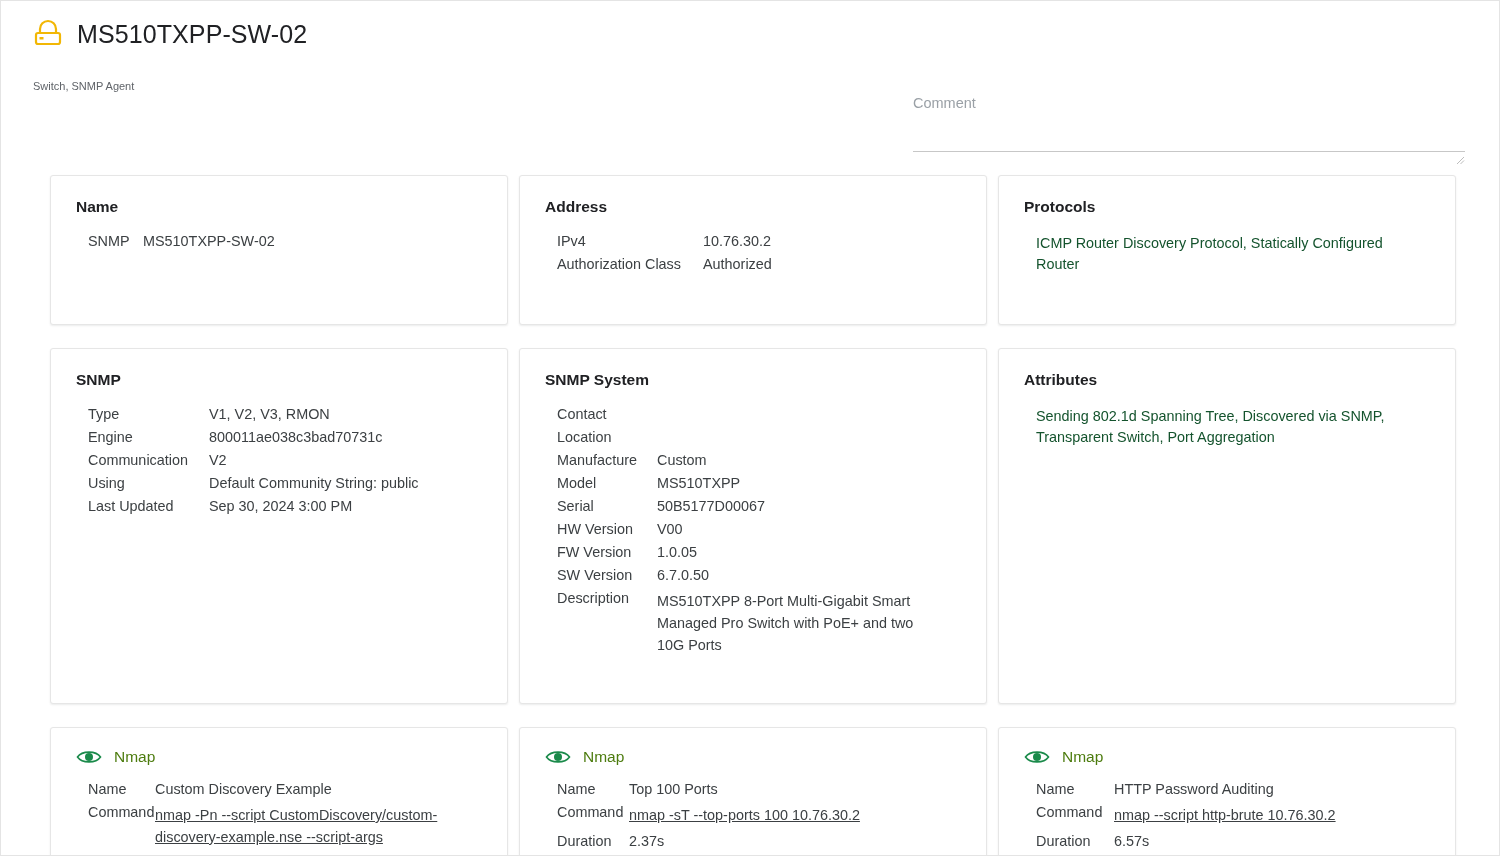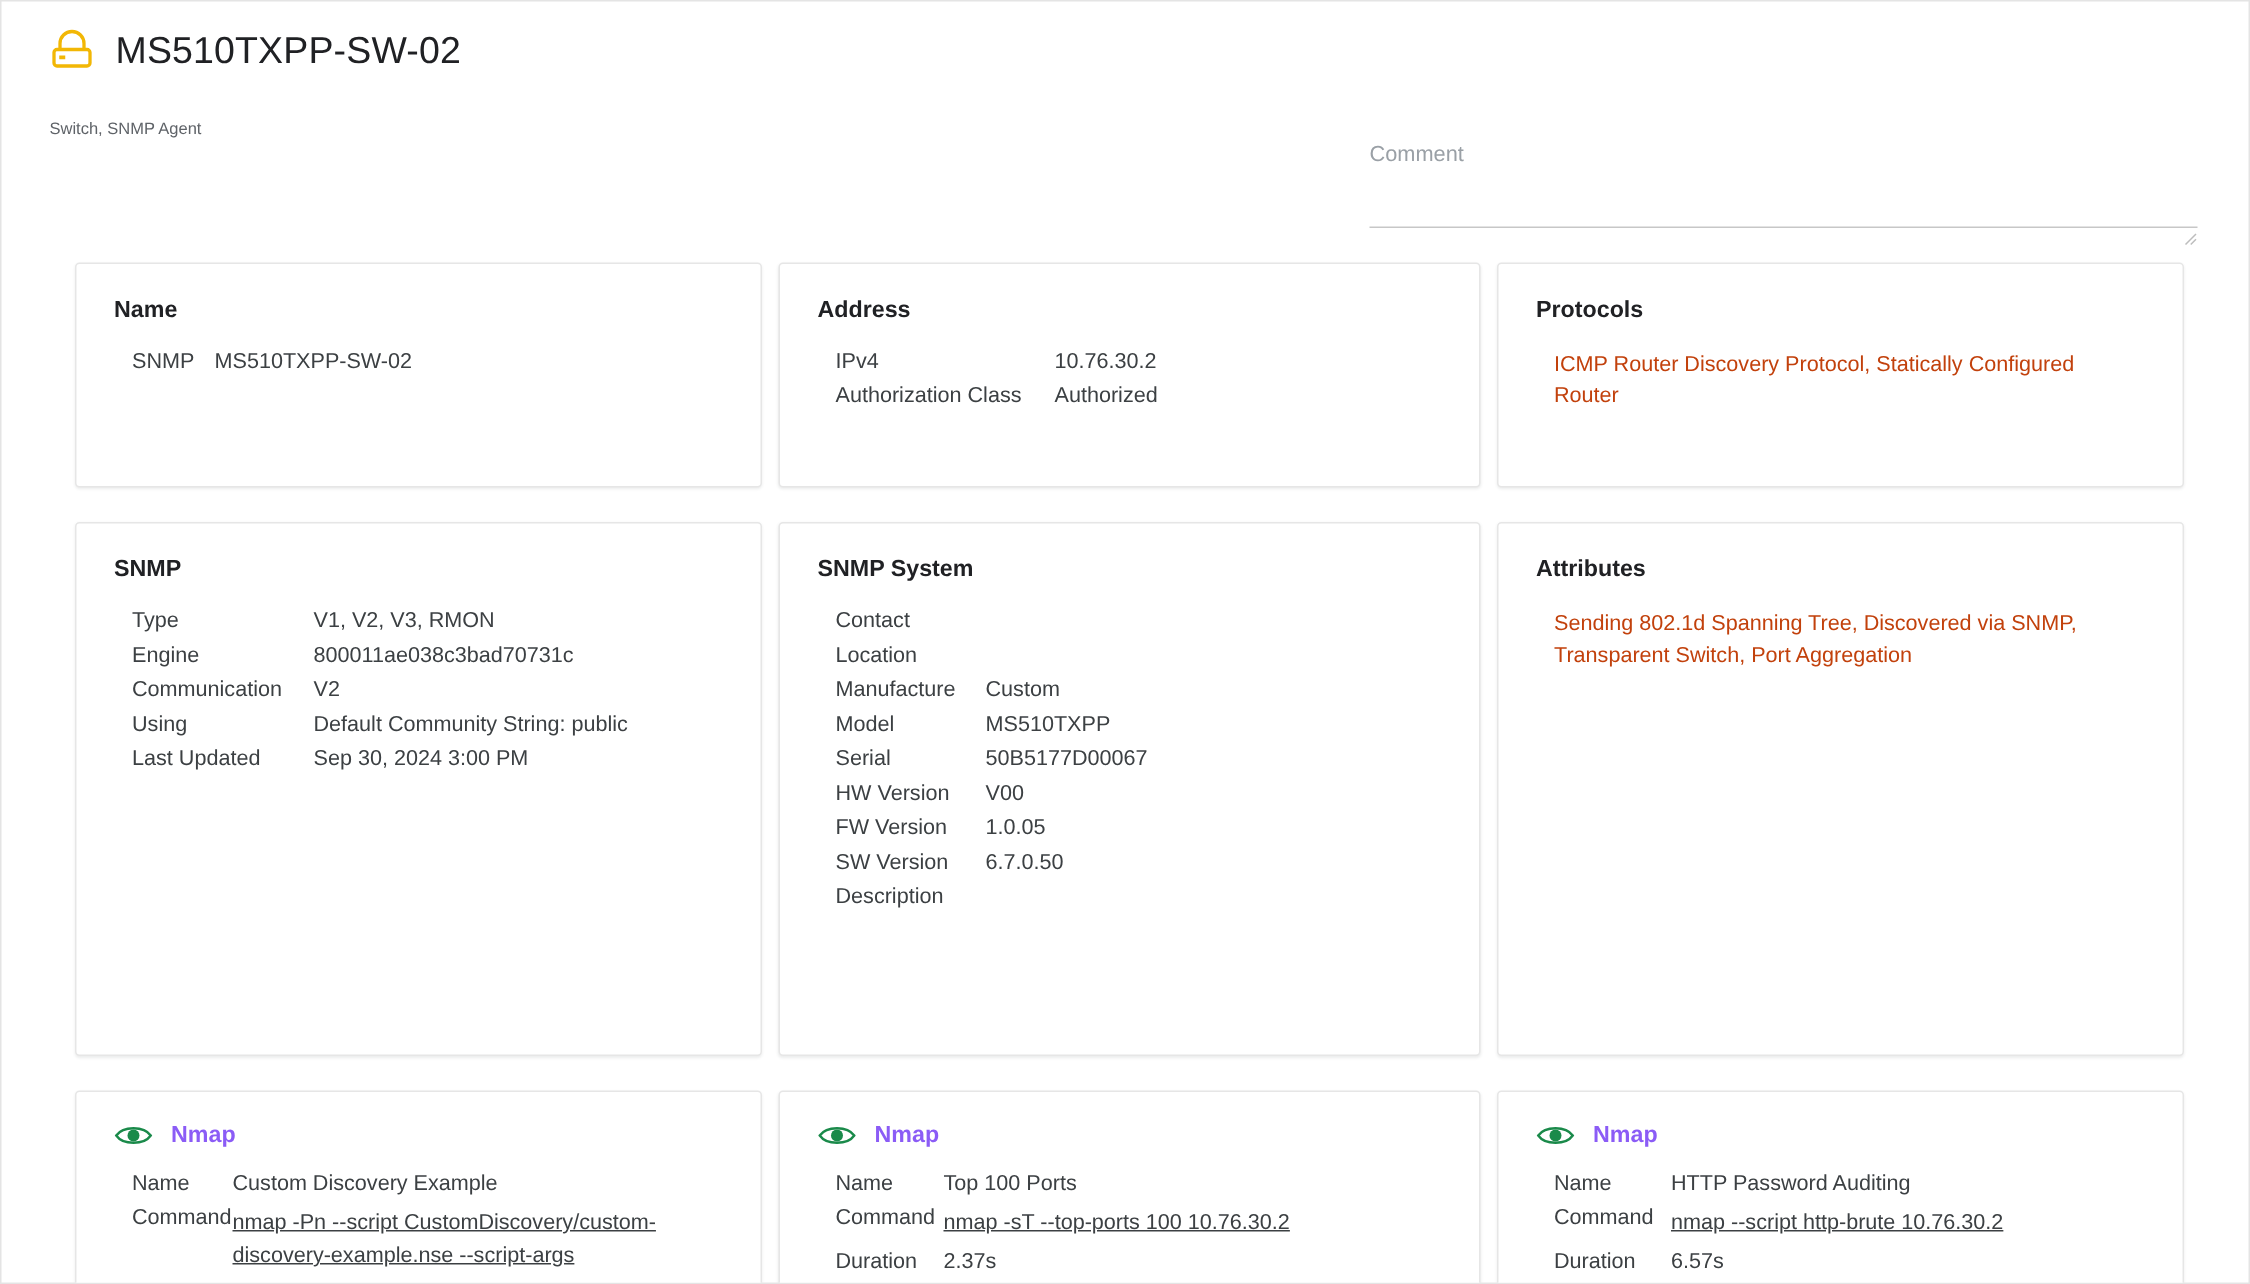--- a/index.html
+++ b/index.html
@@ -97,22 +97,22 @@
     margin-bottom: 17px;
   }
   .nmap-title-row {
     display: flex;
     align-items: center;
     gap: 12px;
     margin-bottom: 15px;
   }
   .nmap-title {
     font-size: 15.5px;
-    font-weight: bold;
-    color: #8b5cf6;
+    font-weight: normal;
+    color: #4d7c0f;
   }
 
   
   .kv {
     display: grid;
     row-gap: 7px;
     font-size: 14.4px;
     color: #3c4043;
     padding-left: 12px;
   }
@@ -121,21 +121,21 @@
     color: #3c4043;
     flex: 0 0 auto;
   }
   .kv-val {
     color: #3c4043;
   }
   .freeform {
     padding-left: 12px;
     font-size: 14.4px;
     line-height: 21px;
-    color: #c2410c;
+    color: #14532d;
     max-width: 400px;
   }
 
   
   .k-name .kv-key { width: 55px; }
   .k-addr .kv-key { width: 146px; }
   .k-snmp .kv-key { width: 121px; }
   .k-sys  .kv-key { width: 100px; }
   .k-nmap .kv-key { width: 67px; }
   .k-nmap2 .kv-key { width: 72px; }
@@ -268,20 +268,21 @@
         <div class="kv-row">
           <span class="kv-key">FW Version</span>
           <span class="kv-val">1.0.05</span>
         </div>
         <div class="kv-row">
           <span class="kv-key">SW Version</span>
           <span class="kv-val">6.7.0.50</span>
         </div>
         <div class="kv-row">
           <span class="kv-key">Description</span>
+          <span class="kv-val desc-val">MS510TXPP 8-Port Multi-Gigabit Smart Managed Pro Switch with PoE+ and two 10G Ports</span>
         </div>
       </div>
     </div>
 
     <div class="card tall">
       <div class="card-title">Attributes</div>
       <div class="freeform">Sending 802.1d Spanning Tree, Discovered via SNMP, Transparent Switch, Port Aggregation</div>
     </div>
 
     <div class="card nmap">

